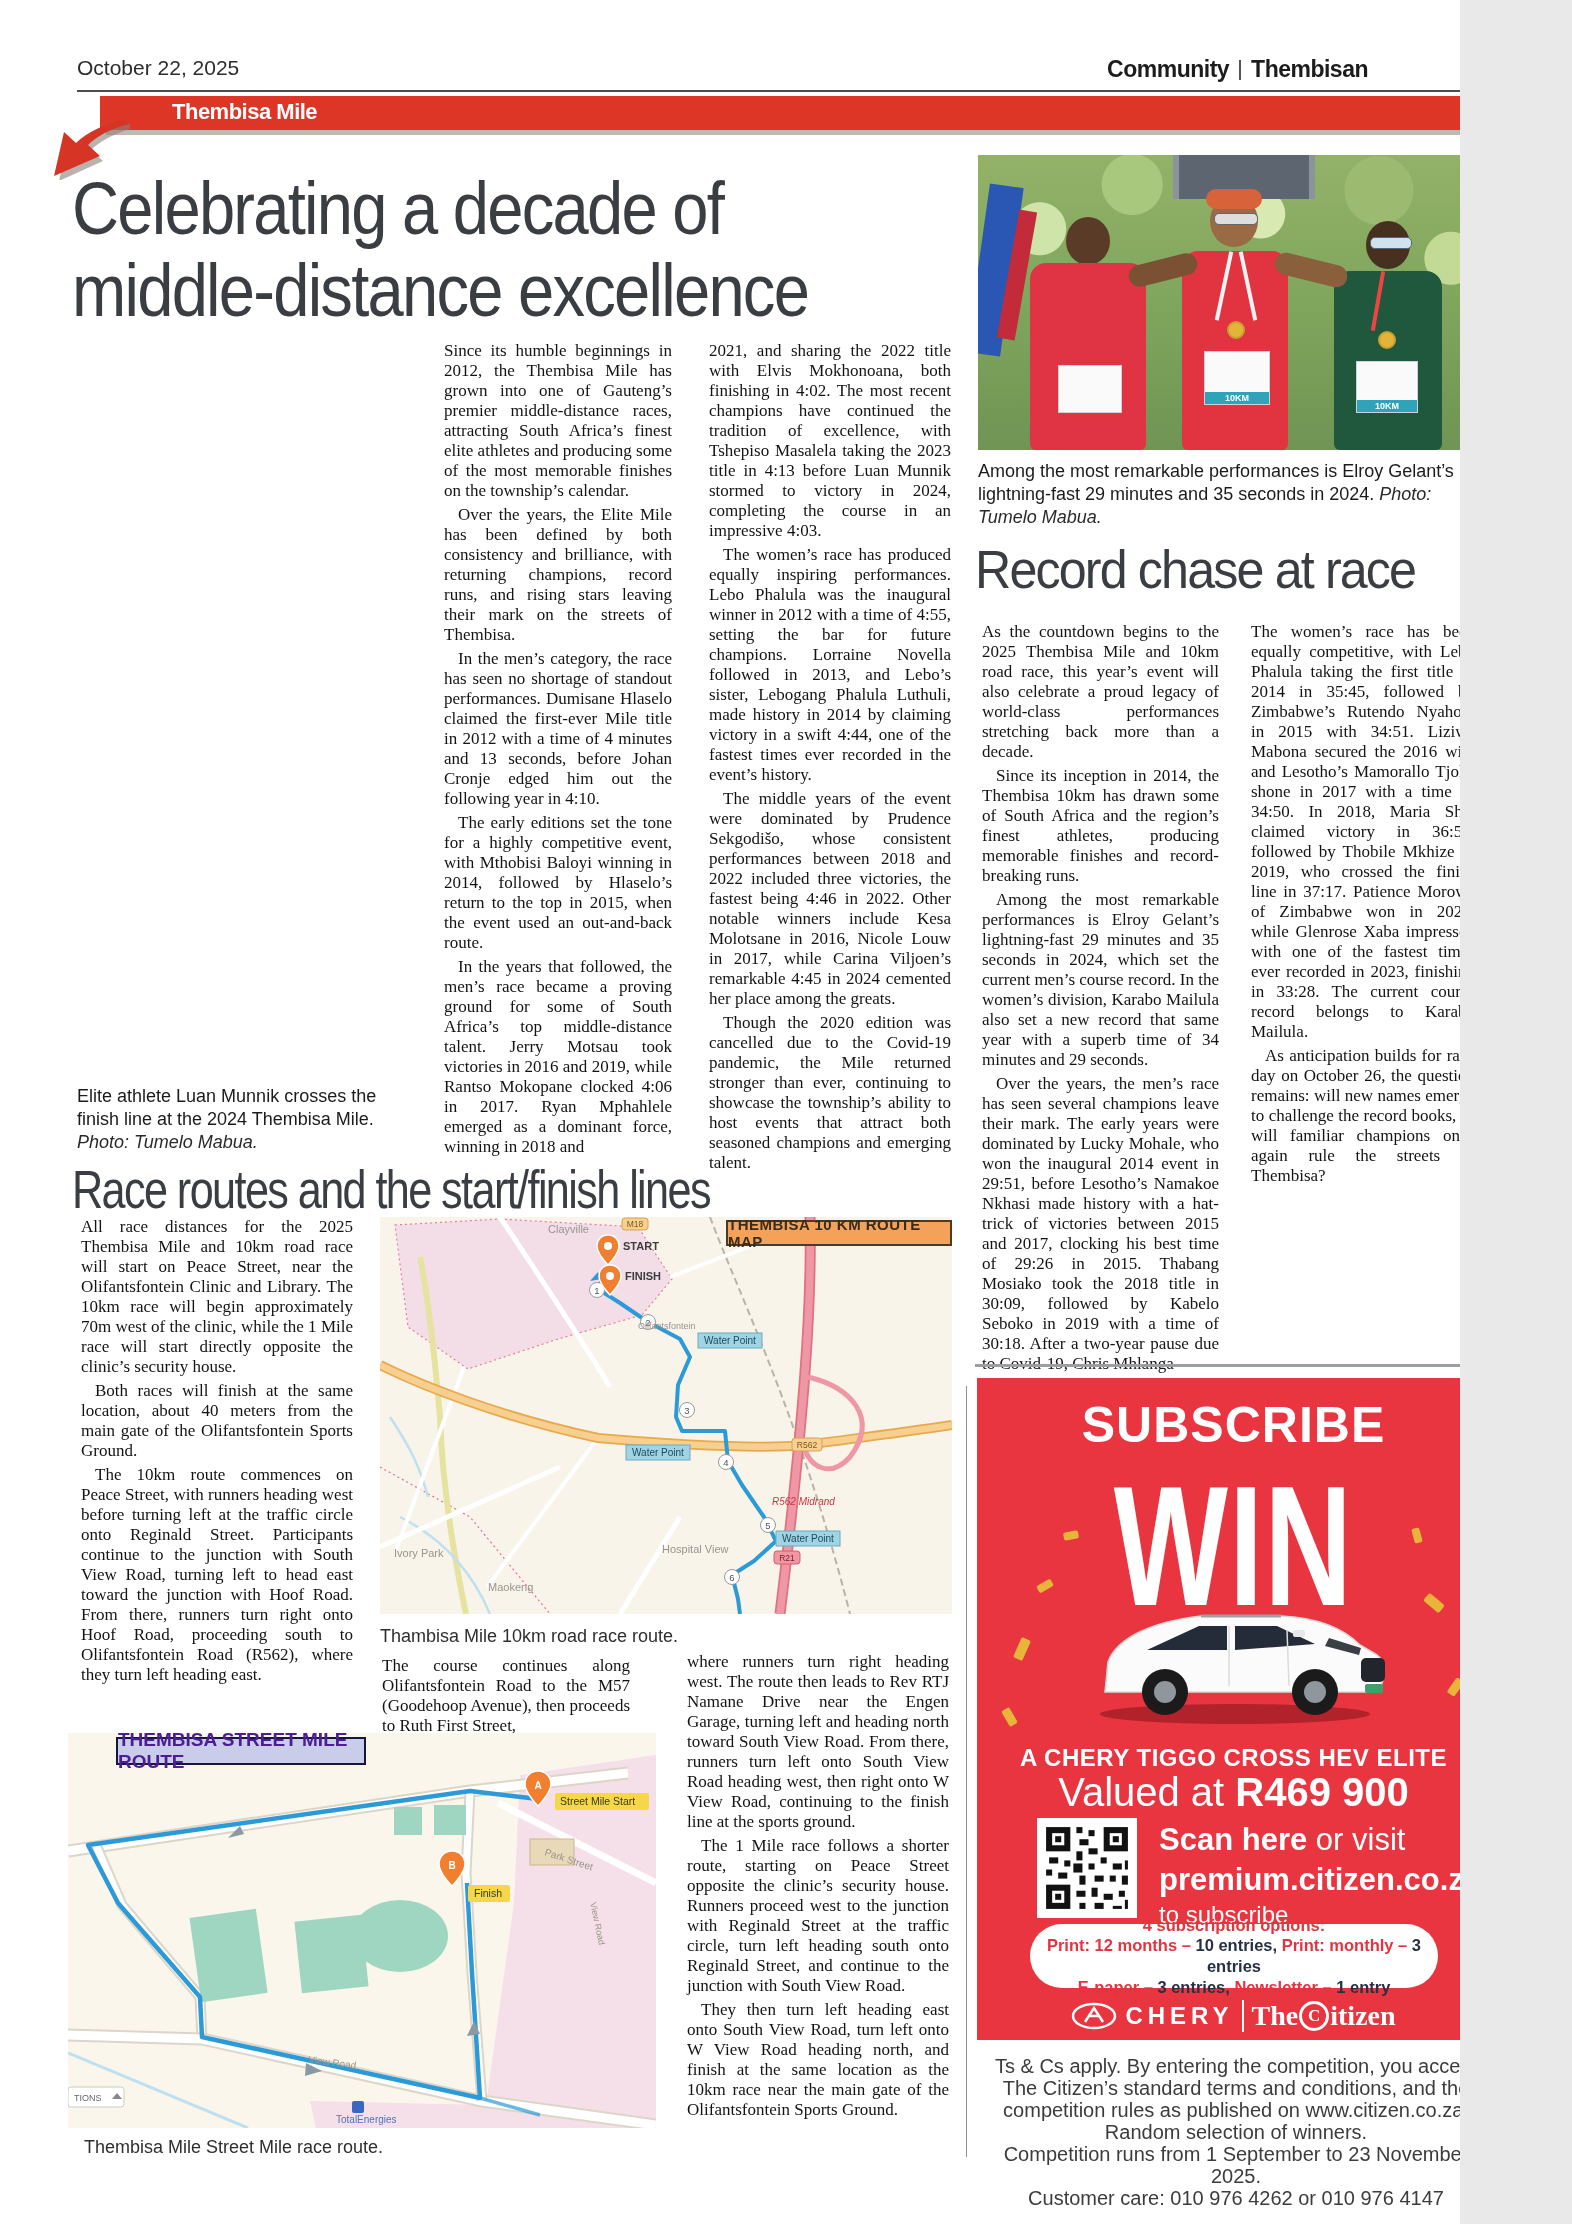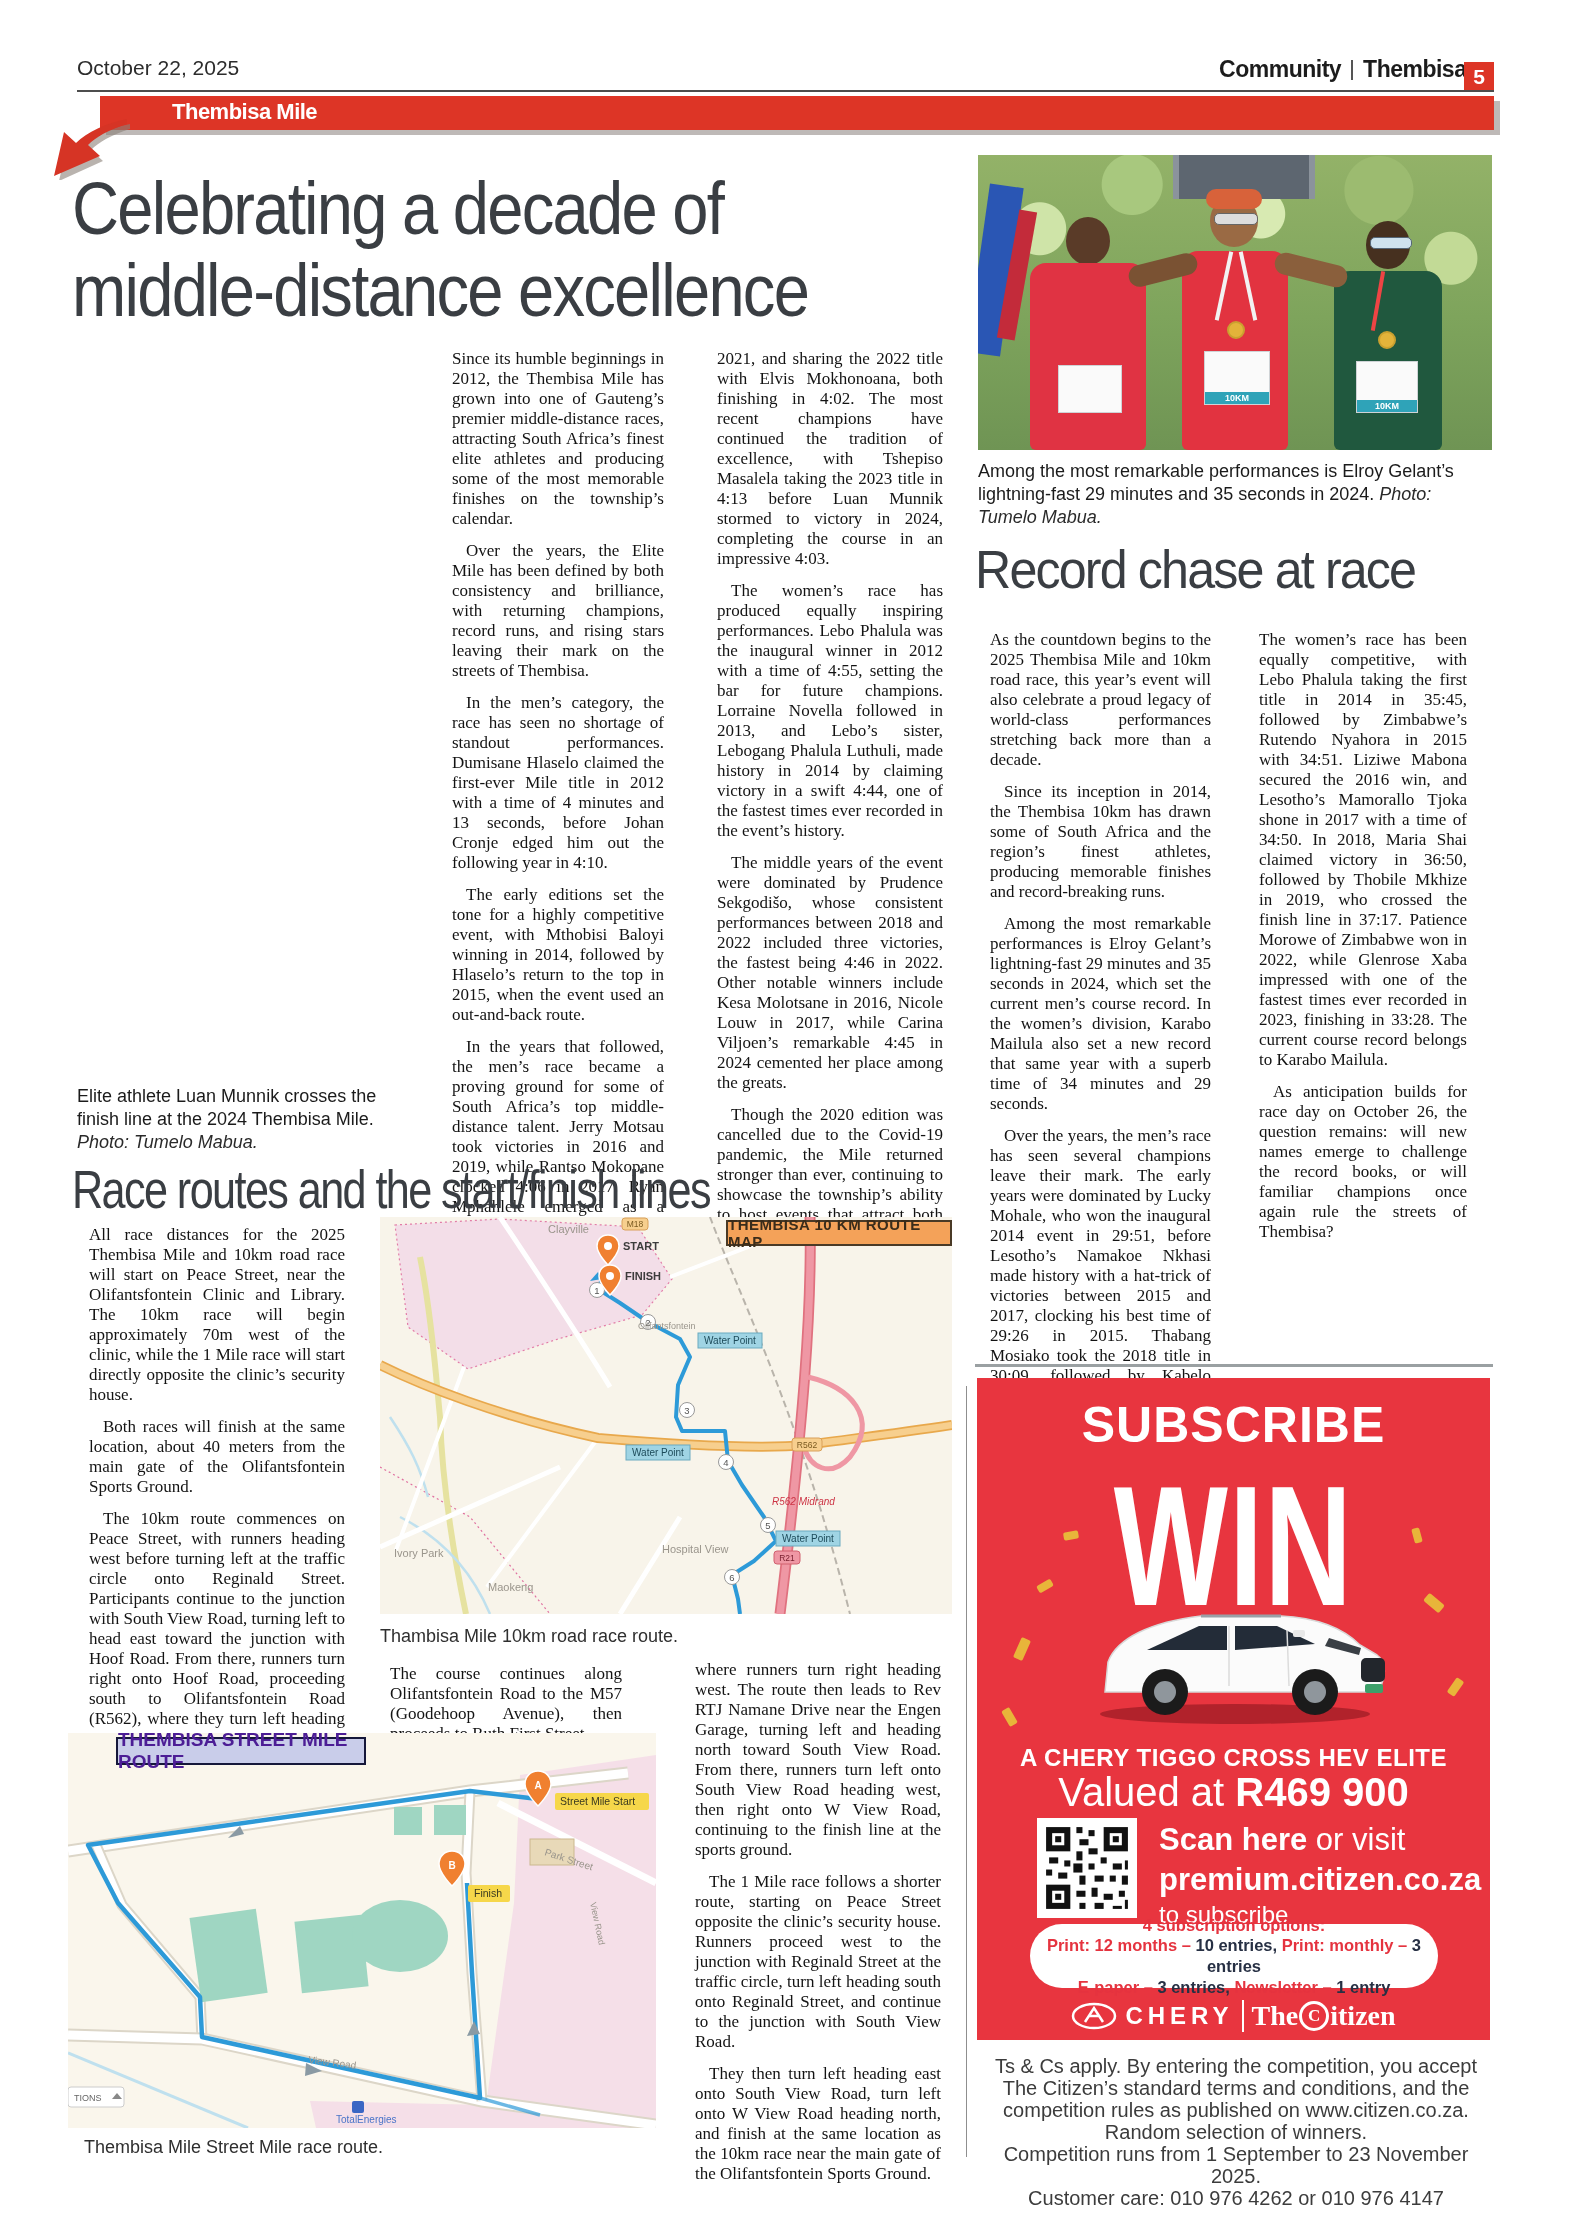--- a/index.html
+++ b/index.html
@@ -1,16 +1,16 @@
 <!DOCTYPE html>
 <html><head>
 <meta charset="utf-8">
 <style>
   html,body{margin:0;padding:0;background:#e9e9e9;}
-  .page{position:relative;width:1572px;height:2224px;background:#ffffff;overflow:hidden;
+  .page{position:relative;width:1460px;height:2224px;background:#ffffff;overflow:hidden;
         font-family:"Liberation Sans",sans-serif;}
   .abs{position:absolute;}
   
   .date{left:77px;top:56px;font-size:21px;color:#2c2c2c;}
   .masthead{right:92px;top:56px;font-size:23px;font-weight:bold;color:#1c1c1c;letter-spacing:-0.5px;}
   .masthead .bar{display:inline-block;width:2px;height:20px;background:#555;margin:0 10px;vertical-align:-3px;}
   .pagenum{left:1464px;top:62px;width:30px;height:30px;background:#dd3526;color:#fff;
            font-weight:bold;font-size:21px;display:flex;align-items:center;justify-content:center;}
   .hrule{left:77px;top:90px;width:1417px;height:2px;background:#4d4d4d;}
   .kicker-banner{left:100px;top:96px;width:1394px;height:34px;background:#dd3526;
@@ -18,21 +18,21 @@
   .kicker-label{left:172px;top:99px;font-size:22px;font-weight:bold;color:#ffffff;letter-spacing:-0.5px;}
   
   .h{font-family:"Liberation Sans",sans-serif;font-weight:400;color:#3a3e43;white-space:nowrap;
      transform-origin:left top;letter-spacing:-2px;}
   .h1line{left:72px;font-size:74px;transform:scaleX(.88);}
   .h2rec{left:975px;top:538px;font-size:54px;transform:scaleX(.93);}
   .h2routes{left:72px;top:1158px;font-size:54px;transform:scaleX(.80);}
   
   .txtcol{font-family:"Liberation Serif",serif;font-size:17px;line-height:20px;color:#131313;
           text-align:justify;}
-  .txtcol p{margin:12px;text-indent:14px;}
+  .txtcol p{margin:4px;text-indent:14px;}
   .txtcol p:first-child{text-indent:0;}
   .caption{font-size:18px;line-height:23px;color:#1b1b1b;}
   .caption em{color:#2a2a2a;}
   .mapcaption{font-size:18px;color:#2f2f2f;}
   .vrule{left:966px;top:1386px;width:1px;height:771px;background:#8f8f8f;}
   .adrule{left:975px;top:1364px;width:518px;height:3px;background:#9aa0a2;}
   
   .photo{overflow:hidden;}
   .photo1{left:77px;top:335px;width:341px;height:738px;
           background:linear-gradient(180deg,#cdd4c8 0%,#dfe3d8 8%,#e8e6df 12%,#d9d2c8 60%,#b9b5ad 78%,#a8a49c 100%);}

